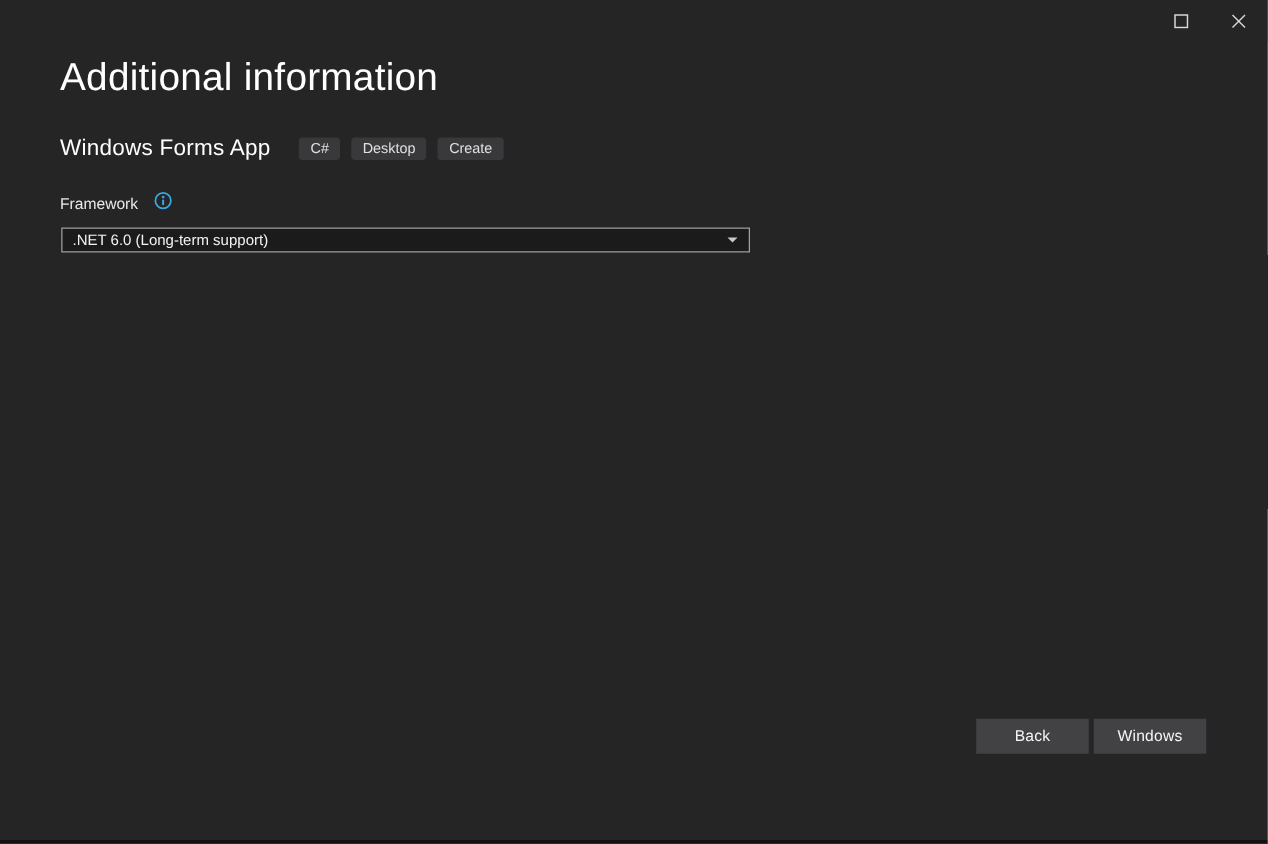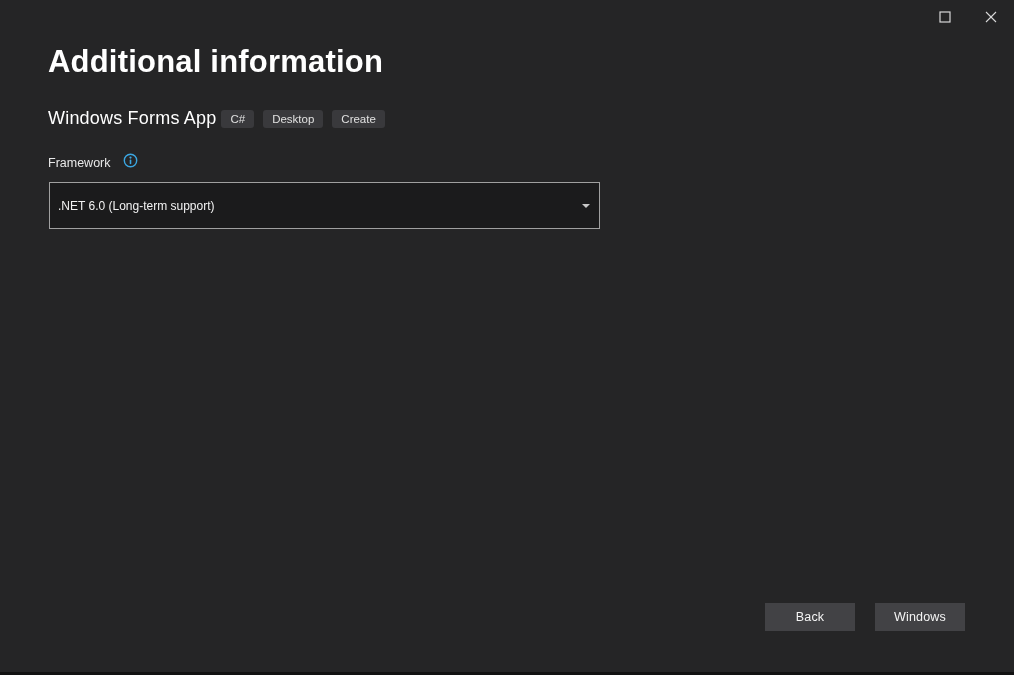--- a/index.html
+++ b/index.html
@@ -52,37 +52,37 @@
     border: none;
     cursor: default;
   }
   .titlebar-btn svg { display: block; }
   
   .heading {
     position: absolute;
     left: 48px;
     top: 44px;
     font-size: 31px;
-    font-weight: 700;
+    font-weight: 400;
     letter-spacing: 0.2px;
     color: var(--heading_text);
   }
   .project-row {
     position: absolute;
     left: 48px;
     top: 108px;
     display: flex;
     align-items: center;
   }
   .project-name {
     font-size: 18px;
     font-weight: 400;
     letter-spacing: 0.2px;
     color: var(--heading_text);
-    margin-right: 5px;
+    margin-right: 23px;
   }
   .tag {
     display: inline-flex;
     align-items: center;
     height: 18px;
     padding: 0 9px;
     margin-right: 9px;
     background: var(--tag_bg);
     border-radius: 3px;
     font-size: 11.5px;
@@ -100,21 +100,21 @@
   .framework-label {
     font-size: 12.5px;
     color: var(--body_text);
   }
   .info-icon { display: block; }
   .dropdown {
     position: absolute;
     left: 49px;
     top: 182px;
     width: 551px;
-    height: 47px;
+    height: 20px;
     background: var(--dropdown_bg);
     border: 1px solid var(--dropdown_border);
     display: flex;
     align-items: center;
     cursor: default;
   }
   .dropdown-value {
     flex: 1;
     padding-left: 8px;
     font-size: 12px;
@@ -125,24 +125,24 @@
   .dropdown-arrow {
     width: 0; height: 0;
     margin-right: 9px;
     border-left: 4px solid transparent;
     border-right: 4px solid transparent;
     border-top: 4px solid #c8c8c8;
   }
   
   .footer-buttons {
     position: absolute;
-    top: 603px;
+    top: 575px;
     right: 49px;
     display: flex;
-    gap: 20px;
+    gap: 4px;
   }
   .dlg-button {
     width: 90px;
     height: 28px;
     background: var(--button_bg);
     color: var(--button_text);
     border: none;
     font-family: inherit;
     font-size: 12.5px;
     letter-spacing: 0.2px;

